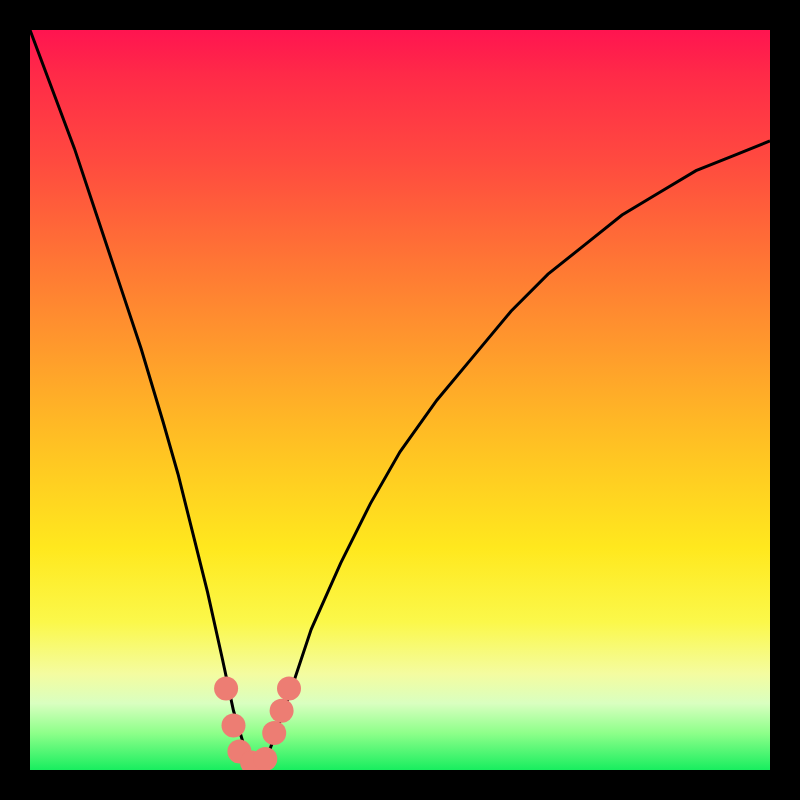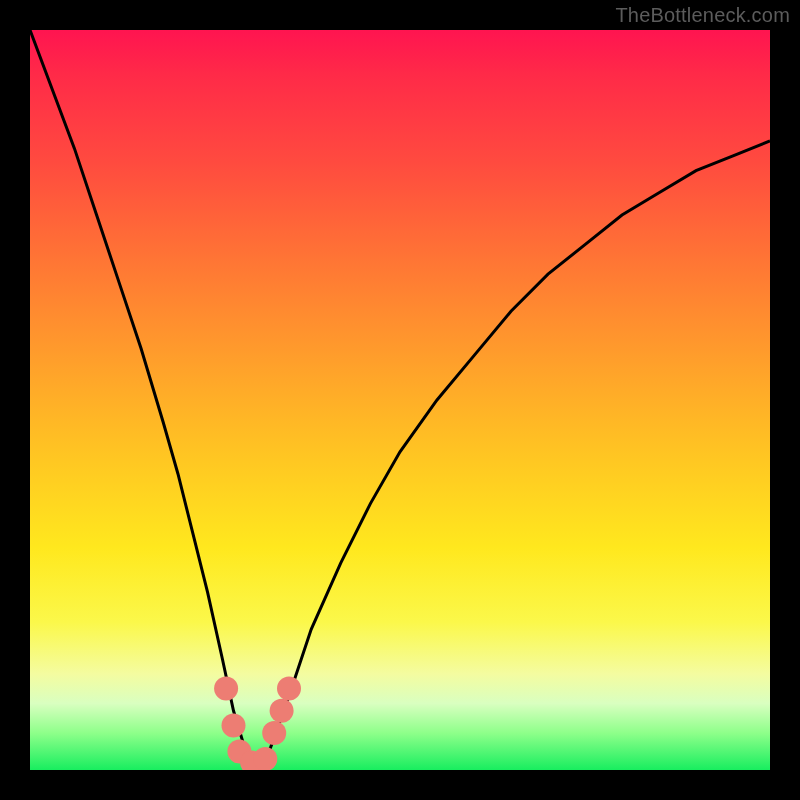--- a/index.html
+++ b/index.html
@@ -57,21 +57,20 @@
     right: 10px;
     color: #5c5c5c;
     font-size: 20px;
     letter-spacing: 0.2px;
   }
 </style>
 </head>
 <body>
 
 <div class="stage">
-  <div class="watermark">TheBottleneck.com</div>
 
   <div class="plot-area">
     <div class="gradient-bg"></div>
 
     <svg class="curve-layer" viewBox="0 0 740 740" preserveAspectRatio="none">
       <path id="curve-path" d="M0.0 0.0 L22.2 59.2 L44.4 118.4 L66.6 185.0 L88.8 251.6 L111.0 318.2 L133.2 392.2 L148.0 444.0 L162.8 503.2 L177.6 562.4 L192.4 629.0 L203.5 680.8 L214.6 717.8 L222.0 732.6 L229.4 732.6 L240.5 717.8 L259.0 666.0 L281.2 599.4 L310.8 532.8 L340.4 473.6 L370.0 421.8 L407.0 370.0 L444.0 325.6 L481.0 281.2 L518.0 244.2 L555.0 214.6 L592.0 185.0 L629.0 162.8 L666.0 140.6 L703.0 125.8 L740.0 111.0" fill="none" stroke="#000000" stroke-width="3"></path>
     </svg>
 
     <svg class="points-layer" viewBox="0 0 740 740" preserveAspectRatio="none">
       <g id="markers-group">

